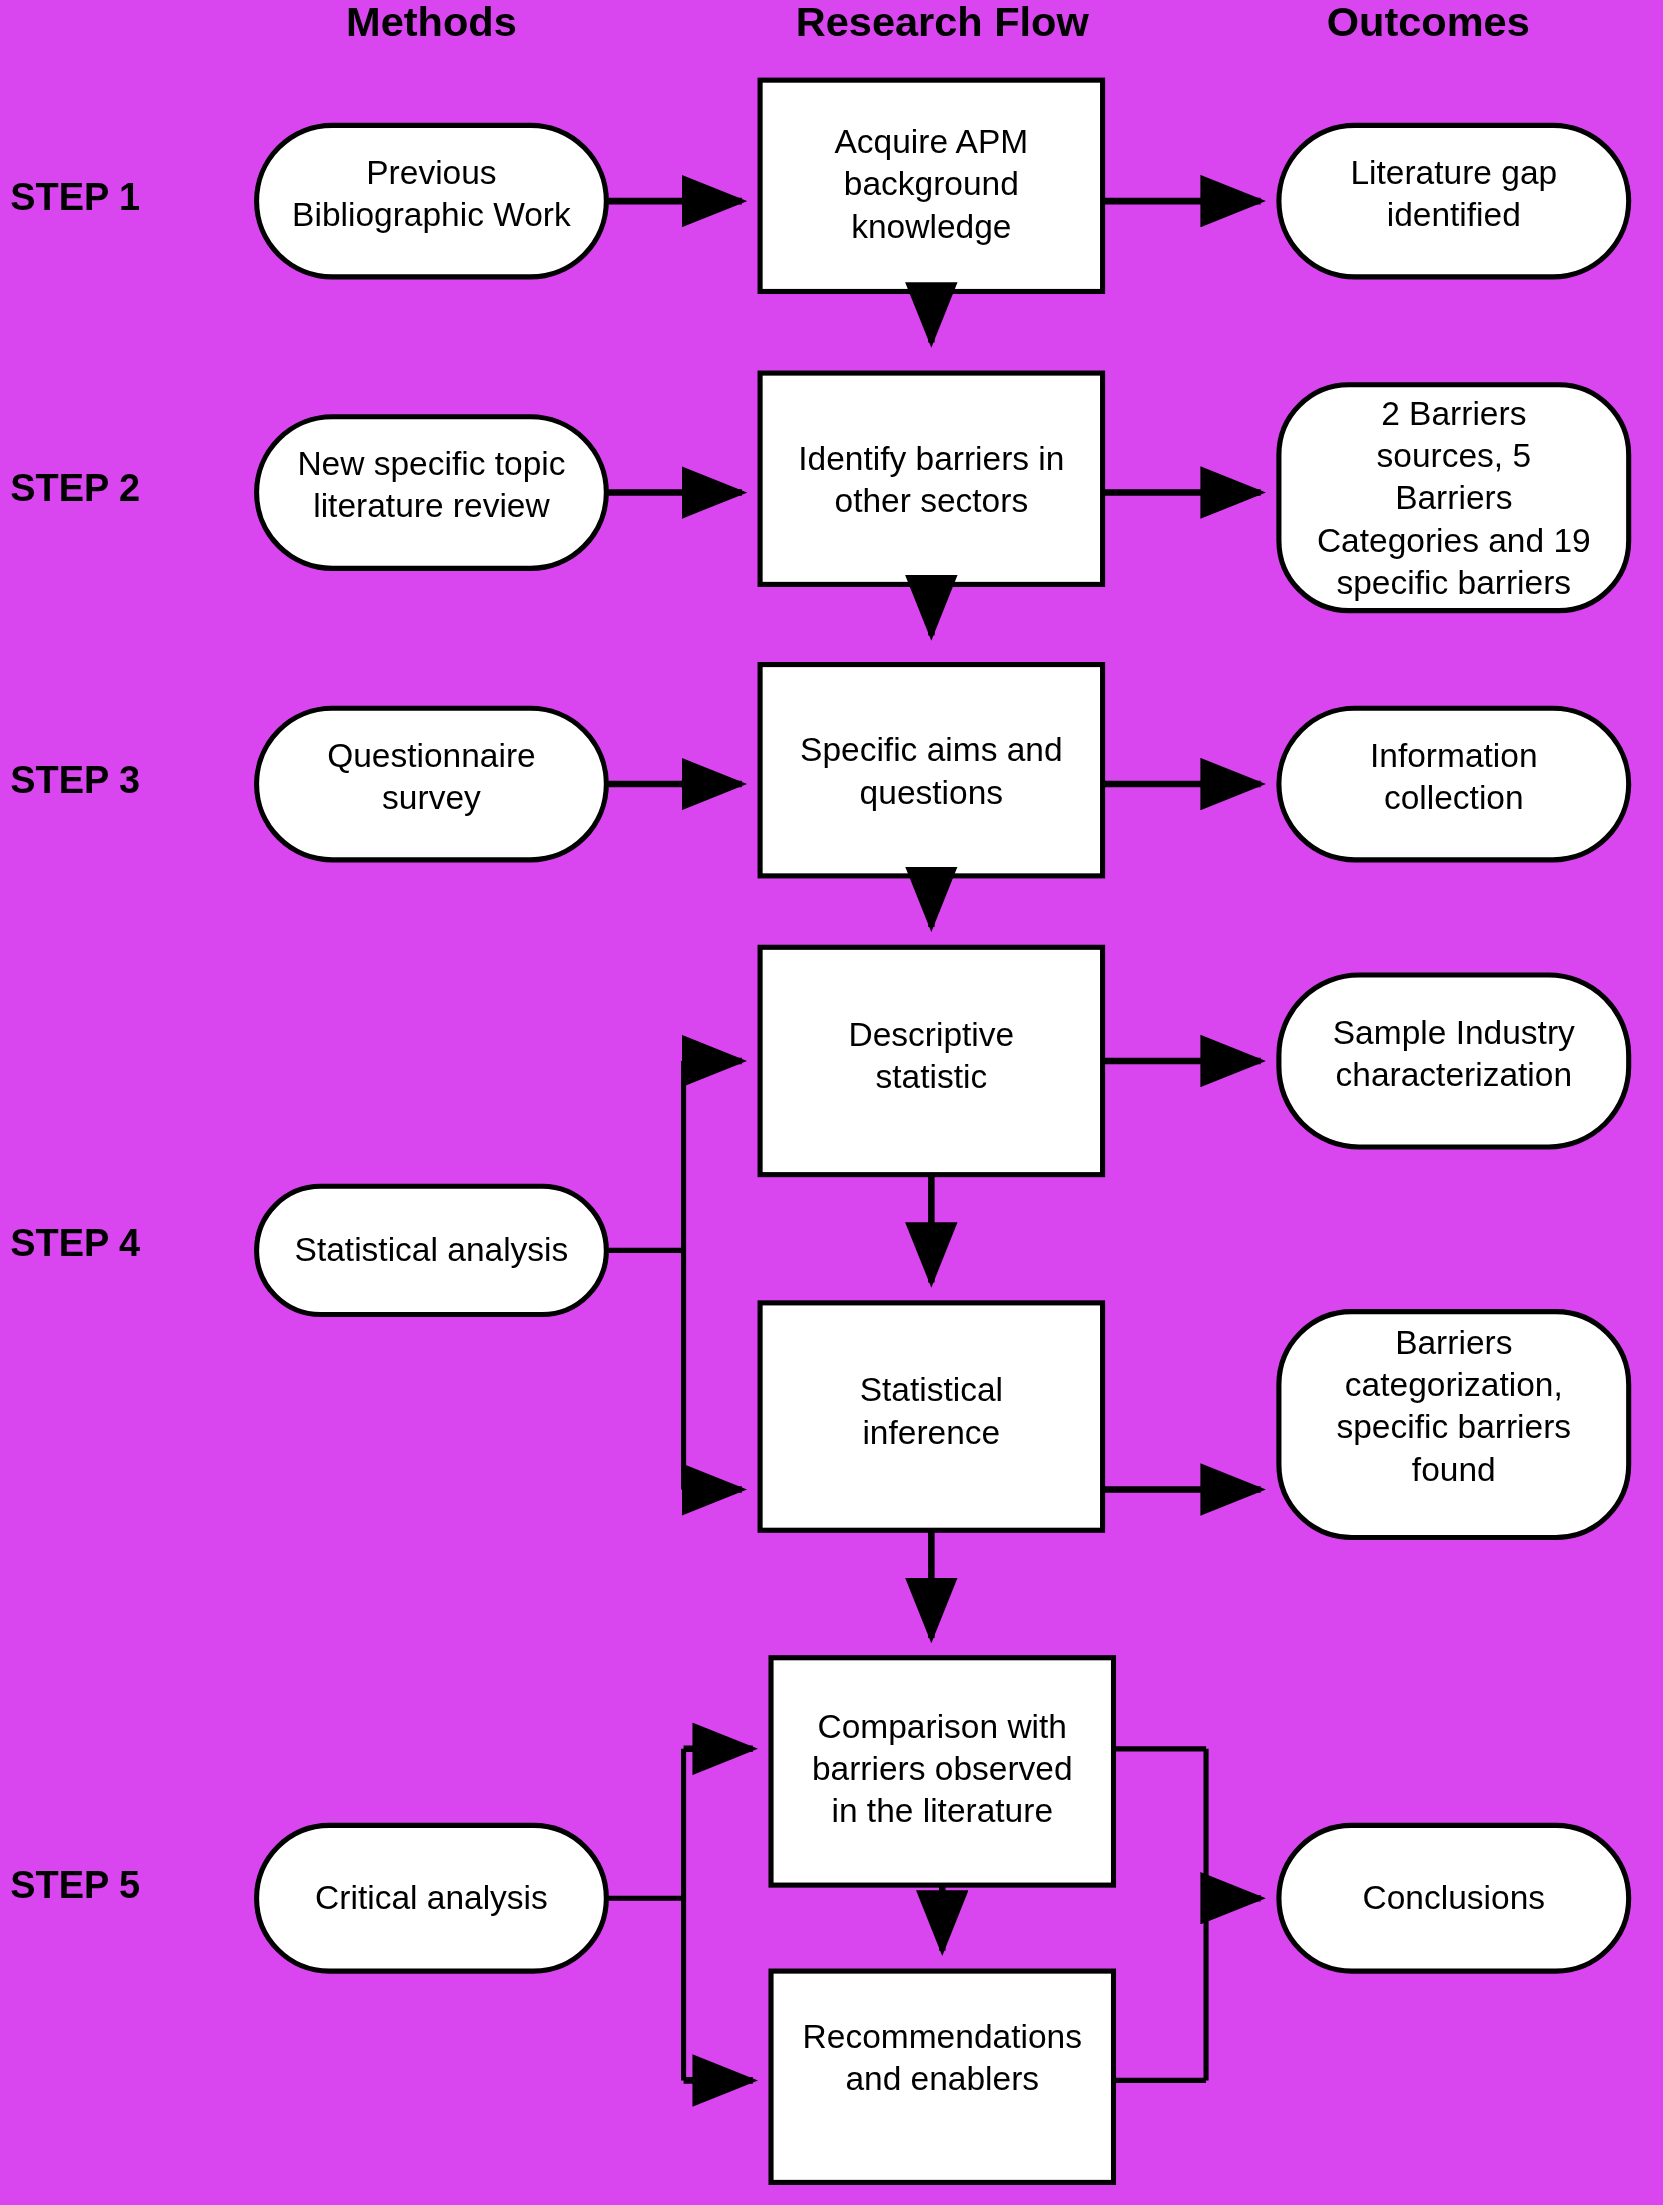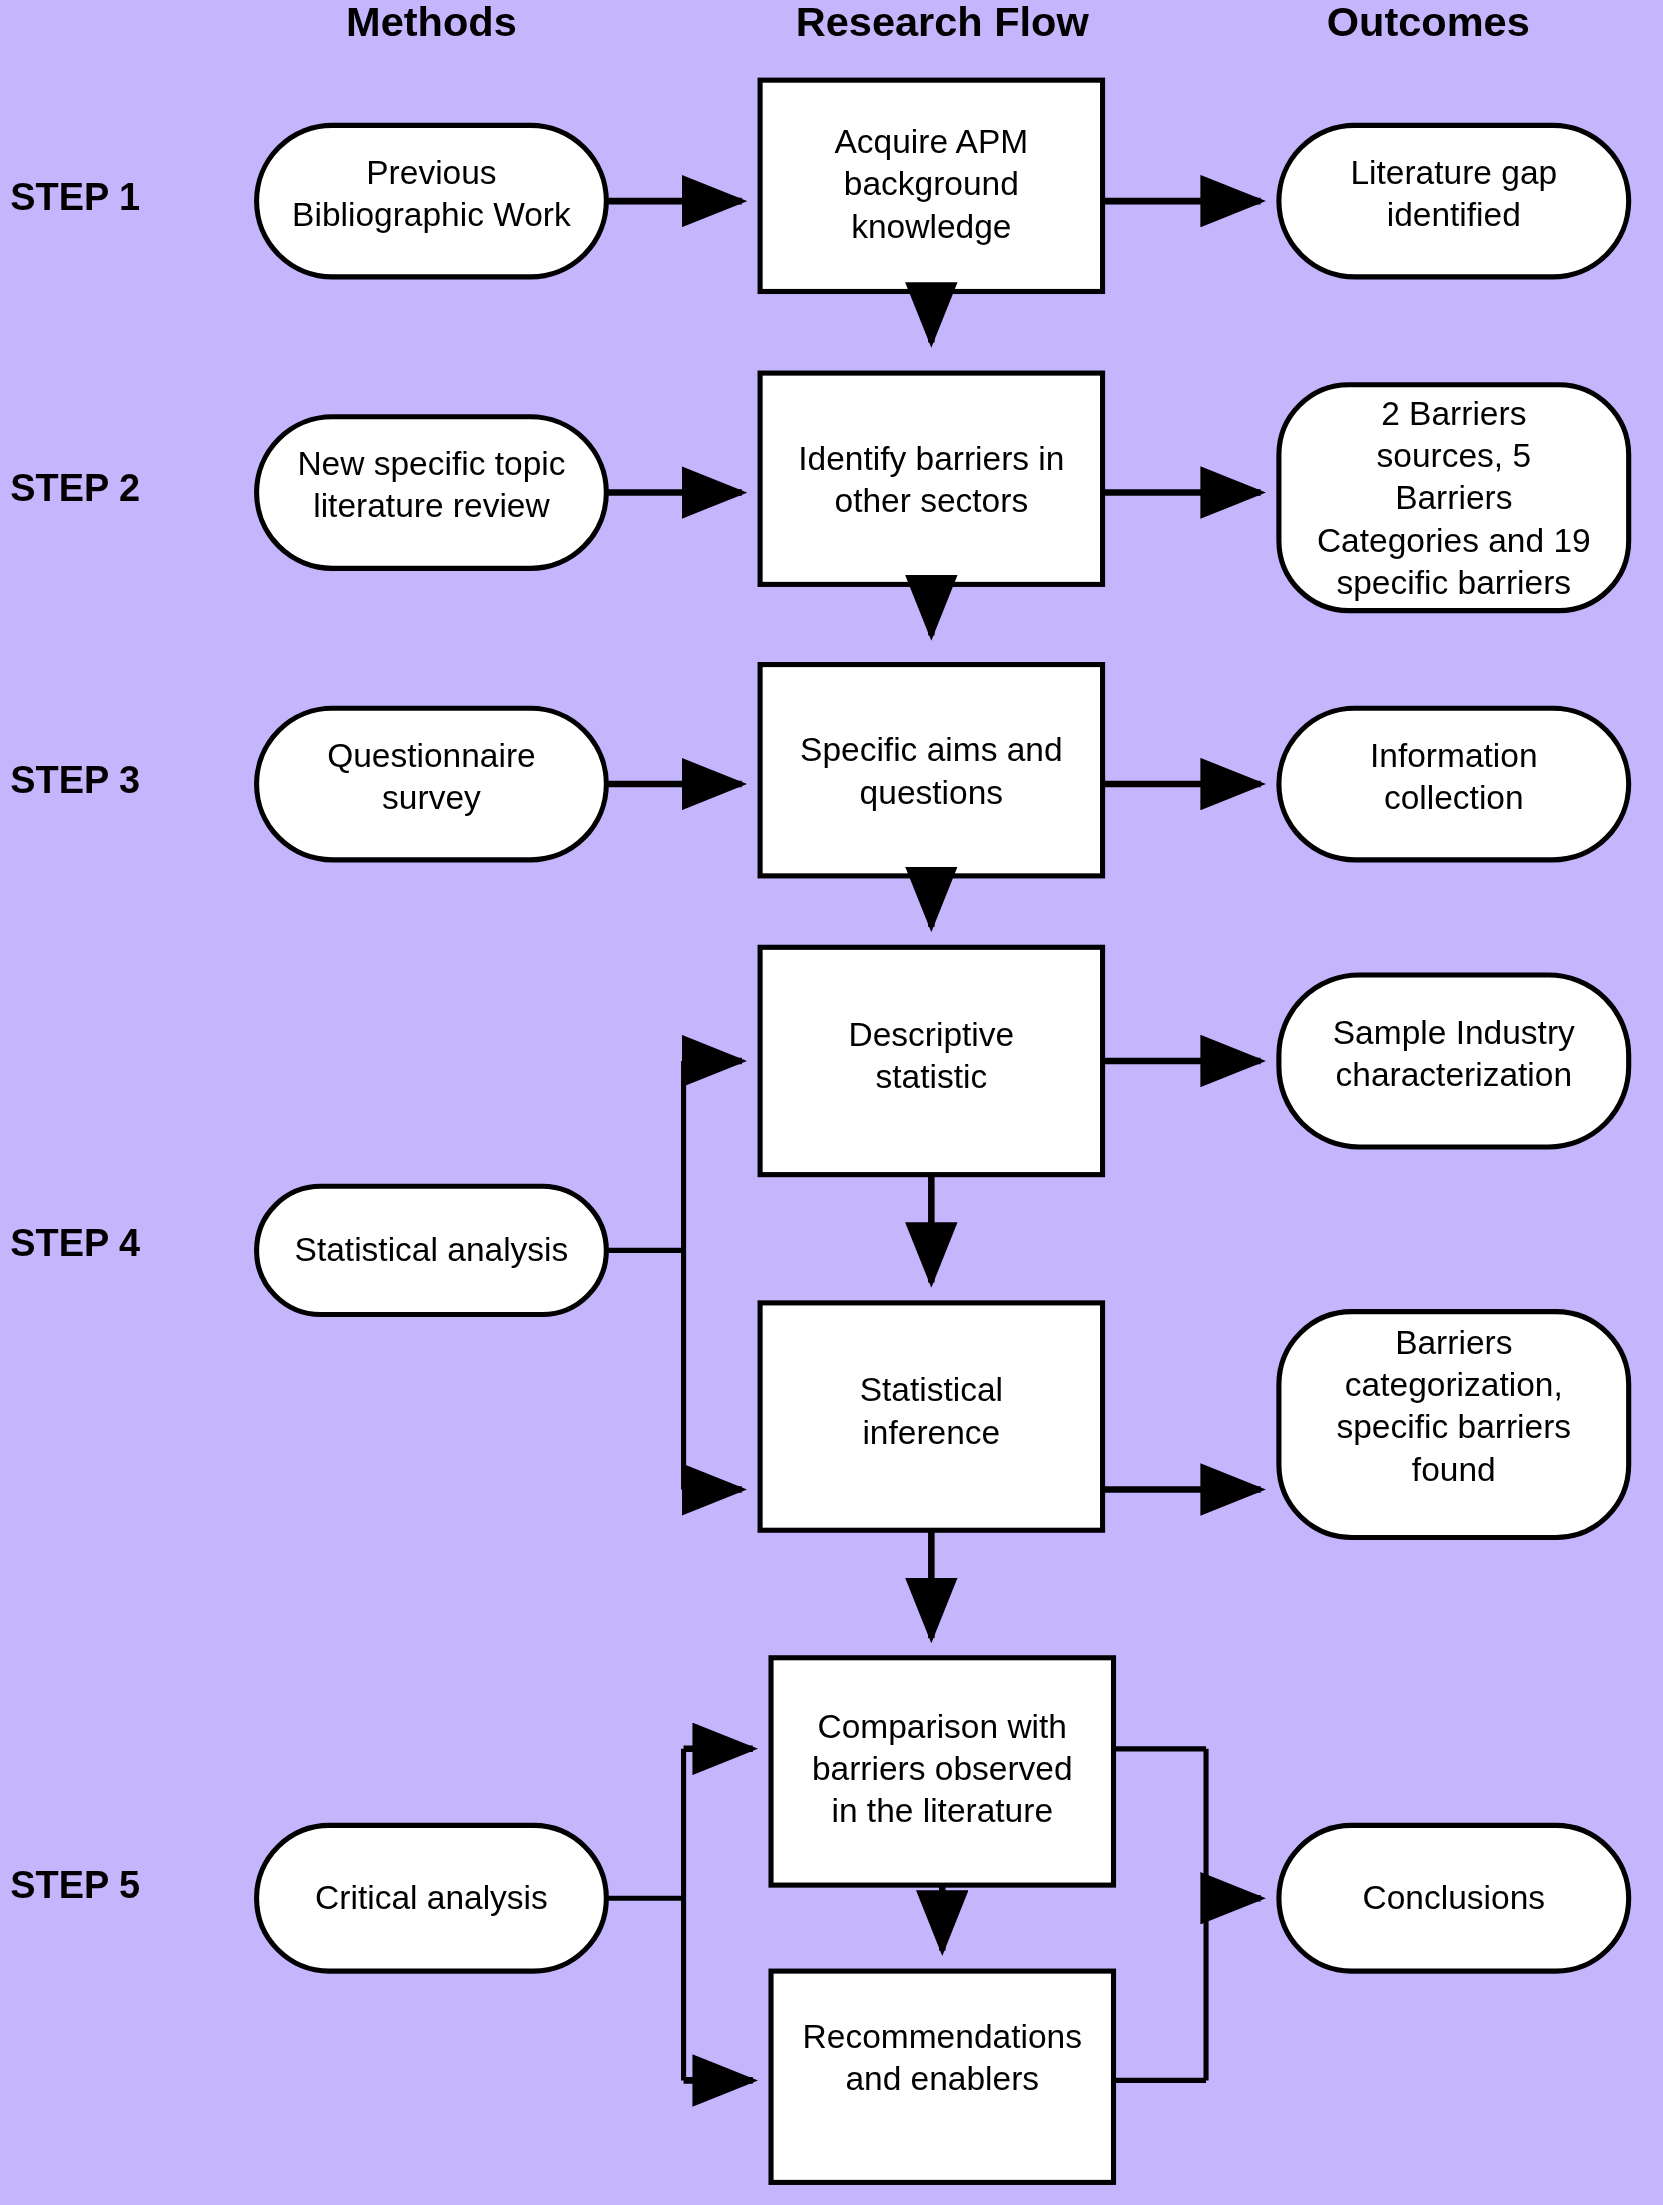--- a/index.html
+++ b/index.html
@@ -1,18 +1,18 @@
 <!DOCTYPE html>
 <html style="font-size:11.7px"><head>
 <meta charset="utf-8">
 <style>
   html,body{margin:0;padding:0;background:#ffffff;}
   body{width:1663px;height:2205px;overflow:hidden;
        font-family:"Liberation Sans","DejaVu Sans",sans-serif;color:#000;}
-  #stage{position:relative;width:1663px;height:2205px;background:#c4b5fd;}
+  #stage{position:relative;width:1663px;height:2205px;background:#d946ef;}
   svg#canvas{position:absolute;top:0;left:0;width:1663px;height:2205px;}
   .hdr{font-weight:bold;font-size:57px;text-anchor:middle;fill:#000;}
   .steplbl{font-weight:bold;font-size:52px;fill:#000;}
   .nodetxt{font-size:46px;text-anchor:middle;fill:#000;}
   .shape{fill:#ffffff;stroke:#000000;stroke-width:7;}
   .rshape{fill:#ffffff;stroke:#000000;stroke-width:7;}
   .conn{stroke:#000000;stroke-width:9;fill:none;}
   .connthin{stroke:#000000;stroke-width:7;fill:none;}
 </style>
 </head>

